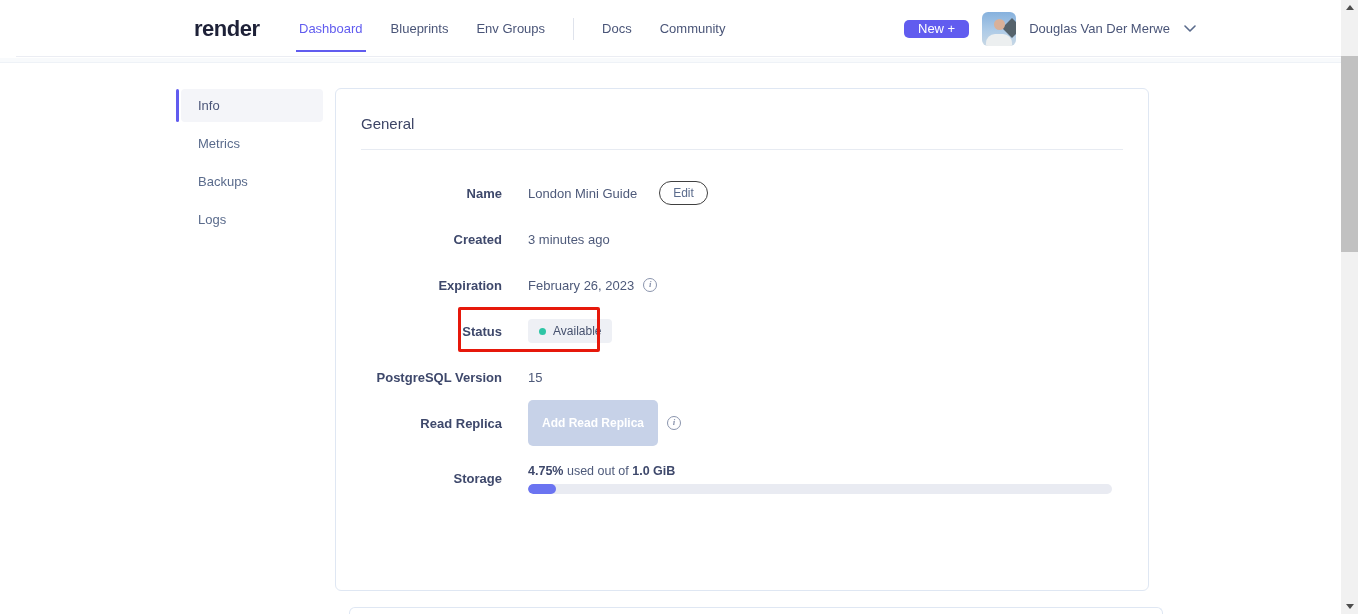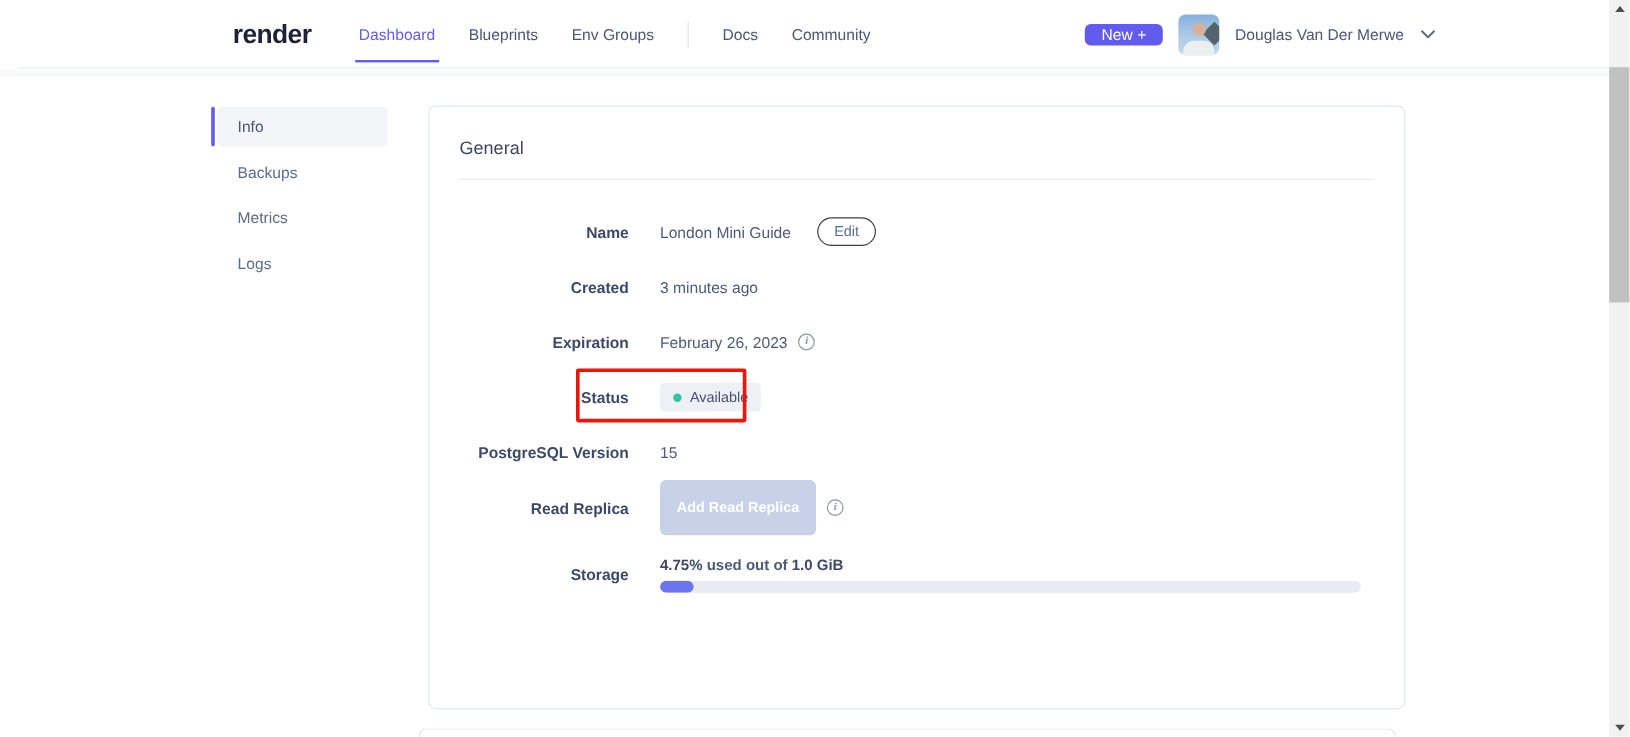--- a/index.html
+++ b/index.html
@@ -59,21 +59,21 @@
   
   .sidebar { position:absolute; left:181px; top:89px; width:142px; }
   .side-item { position:relative; height:33px; display:flex; align-items:center;
     padding-left:17px; margin-bottom:5px; font-size:13px; color:#5a6b8c;
     border-radius:4px; cursor:pointer; }
   .side-item.active { background:#f4f5f9; color:#4a5578; }
   .side-item.active::before { content:""; position:absolute; left:-5px; top:0;
     width:3px; height:33px; background:#615cef; border-radius:2px; }
 
   
-  .card { position:absolute; left:357px; top:88px; width:814px; height:503px;
+  .card { position:absolute; left:335px; top:88px; width:814px; height:503px;
     background:#fff; border:1px solid #dfe7f3; border-radius:6px; }
   .card-title { margin:26px 25px 0 25px; font-size:15px; font-weight:500;
     color:#3d4566; }
   .card-hr { height:1px; background:#e7ebf2; margin:17px 25px 0 25px; }
 
   .rows { margin-top:20px; }
   .row { height:46px; display:flex; align-items:center; }
   .row-label { width:166px; flex:none; text-align:right; font-size:13px;
     font-weight:700; color:#3e486b; }
   .row-value { margin-left:26px; font-size:13px; color:#4e5a7a; display:flex;
@@ -97,21 +97,21 @@
     height:45px; border:3px solid #e6180b; border-radius:2px;
     pointer-events:none; z-index:3; }
 
   .replica-btn { background:#c7d2e8; color:#fff; border:none; border-radius:5px;
     padding:16px 14px; font-size:12px; font-weight:700; cursor:default;
     font-family:inherit; }
 
   .row-storage { display:flex; margin-top:17px; }
   .storage-block { margin-left:26px; }
   .storage-text { font-size:12.5px; color:#3e486b; line-height:17px; }
-  .storage-text .light { font-weight:700; color:#4e5a7a; }
+  .storage-text .light { font-weight:400; color:#4e5a7a; }
   .storage-text b { font-weight:700; }
   .progress-track { margin-top:4px; width:584px; height:10px; background:#e9ebf2;
     border-radius:5px; overflow:hidden; }
   .progress-fill { height:10px; background:#6b74f1; border-radius:5px; }
 
   .next-card { position:absolute; left:349px; top:607px; width:814px; height:10px;
     background:#fff; border:1px solid #dfe7f3; border-bottom:none;
     border-radius:6px 6px 0 0; }
 </style>
 </head>
@@ -141,22 +141,22 @@
         <svg width="12" height="7" viewBox="0 0 12 7">
             <polyline points="1,1 6,6 11,1" fill="none" stroke="#5a6b8c" stroke-width="1.6" stroke-linecap="round" stroke-linejoin="round"></polyline>
           </svg>
       </div>
     </div>
   </div>
   <div class="header-shadow"></div>
 
   <div class="sidebar">
     <div class="side-item active">Info</div>
+    <div class="side-item">Metrics</div>
     <div class="side-item">Backups</div>
-    <div class="side-item">Metrics</div>
     <div class="side-item">Logs</div>
   </div>
 
   <div class="card">
     <div class="card-title">General</div>
     <div class="card-hr"></div>
 
     <div class="rows">
 
       <div class="row">

